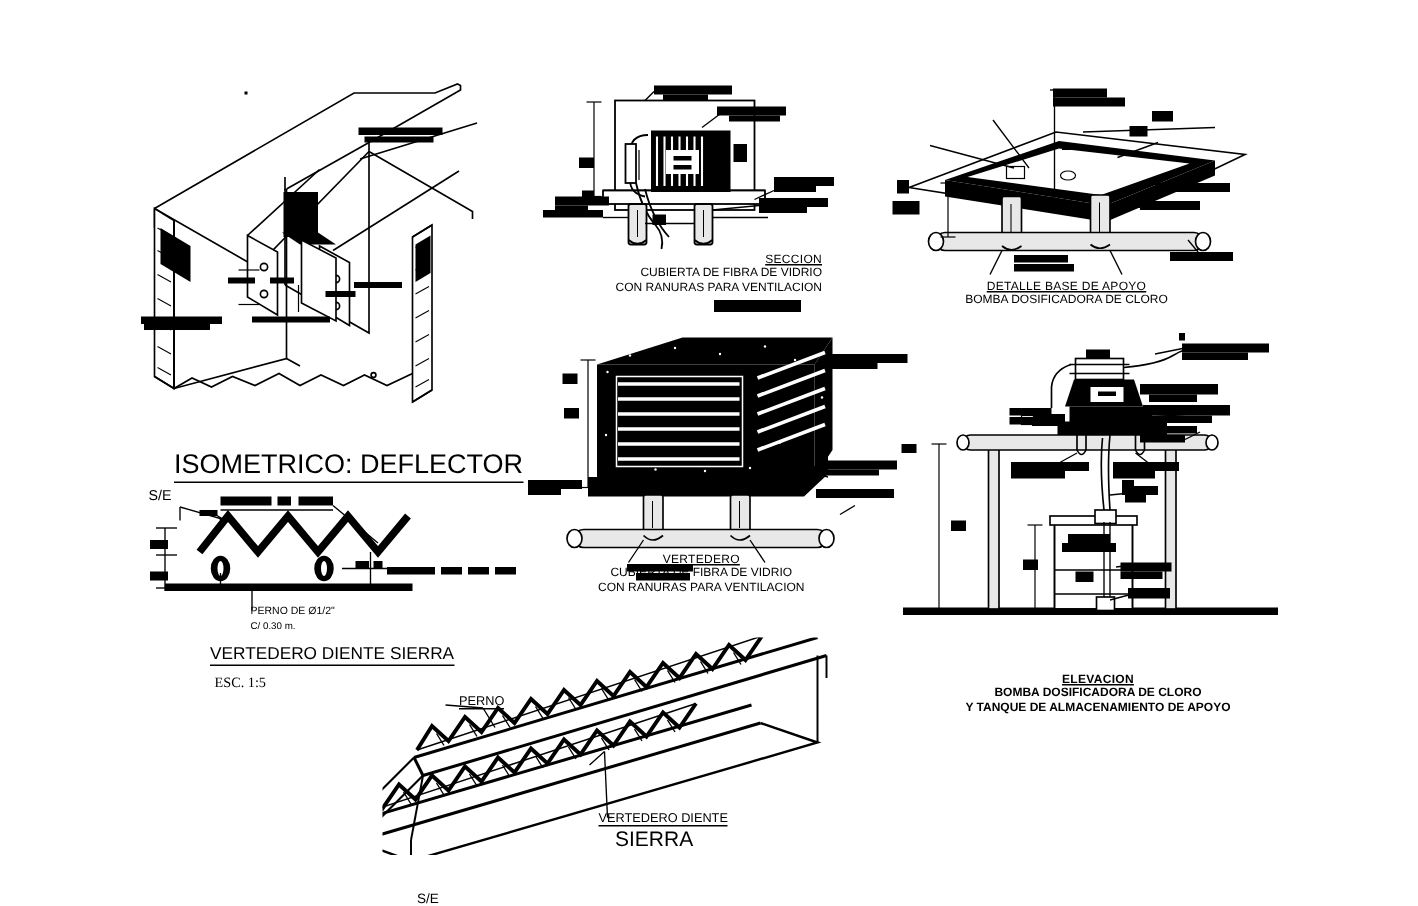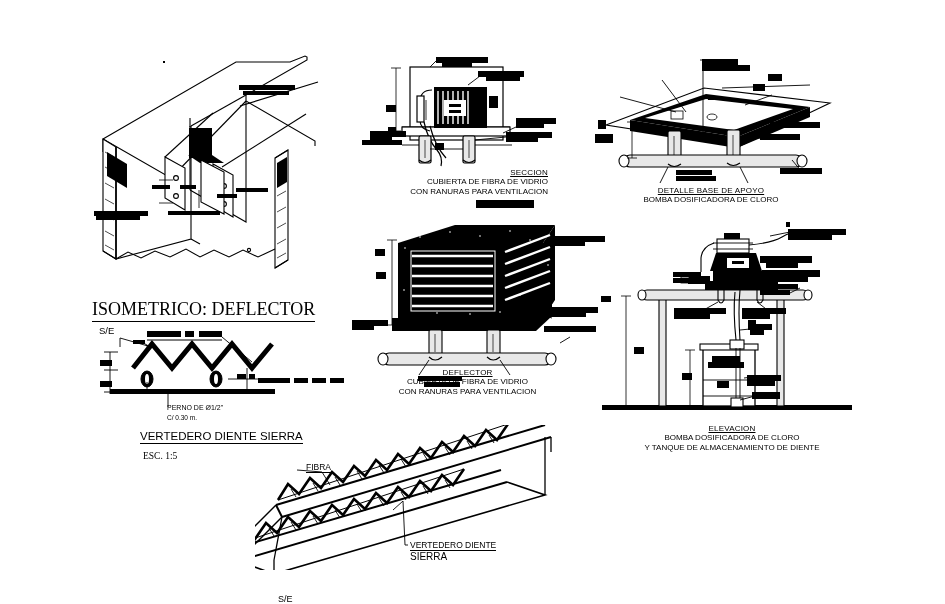--- a/index.html
+++ b/index.html
@@ -104,21 +104,21 @@
       <rect x="152" y="185" width="18" height="4"></rect>
       <rect x="180" y="185" width="16" height="4"></rect>
       <rect x="94" y="211" width="54" height="5"></rect>
       <rect x="96" y="216" width="44" height="4"></rect>
       <rect x="236" y="188" width="32" height="4"></rect>
       <rect x="217" y="194" width="20" height="4"></rect>
       <rect x="163" y="61" width="2" height="2"></rect>
     </g>
   </svg>
 
-  <div class="title-big" style="left:92px;top:299px;font-size:18px;font-family:Liberation Serif, serif;">
+  <div class="title-big" style="left:116px;top:299px;font-size:18px;">
     <span class="ul">ISOMETRICO: DEFLECTOR</span>
   </div>
   <div class="tiny" style="left:99px;top:325px;font-size:9.5px;">S/E</div>
 
   <svg width="945" height="604">
     <g fill="none" stroke="#000">
 
       <polyline points="133,368 152,344 172,368 192,344 212,368 232,344 252,368 272,344" stroke-width="5" stroke-linejoin="miter"></polyline>
 
       <rect x="110" y="389" width="165" height="5" fill="#000" stroke="none"></rect>
@@ -383,21 +383,21 @@
       <rect x="352" y="326" width="22" height="4"></rect>
       <rect x="544" y="326" width="52" height="6"></rect>
       <rect x="418" y="376" width="44" height="5"></rect>
       <rect x="424" y="382" width="36" height="5"></rect>
       <rect x="375" y="249" width="10" height="7"></rect>
       <rect x="376" y="272" width="10" height="7"></rect>
     </g>
   </svg>
 
   <div class="cap" style="left:375px;top:368px;width:185px;font-size:8px;">
-    <span class="ttl">DEFLECTOR</span>
+    <span class="ttl">VERTEDERO</span>
     <span class="sub">CUBIERTA DE FIBRA DE VIDRIO</span>
     <span class="sub">CON RANURAS PARA VENTILACION</span>
   </div>
 
   <svg width="945" height="604">
     <g fill="none" stroke="#000" stroke-width="1.1">
 
       <rect x="602" y="405" width="250" height="5" fill="#000" stroke="none"></rect>
 
       <rect x="659" y="296" width="7" height="110" fill="#e8e8e8"></rect>
@@ -479,24 +479,24 @@
       <rect x="747" y="375" width="34" height="6"></rect>
       <rect x="747" y="381" width="28" height="5"></rect>
       <rect x="752" y="392" width="28" height="7"></rect>
       <rect x="601" y="296" width="10" height="6"></rect>
       <rect x="634" y="347" width="10" height="7"></rect>
       <rect x="682" y="373" width="10" height="7"></rect>
       <rect x="786" y="222" width="4" height="5"></rect>
     </g>
   </svg>
 
-  <div class="cap" style="left:612px;top:424px;width:240px;font-size:8px;">
+  <div class="cap" style="left:612px;top:448px;width:240px;font-size:8px;font-weight:bold;">
     <span class="ttl">ELEVACION</span>
     <span class="sub">BOMBA DOSIFICADORA DE CLORO</span>
-    <span class="sub">Y TANQUE DE ALMACENAMIENTO DE DIENTE</span>
+    <span class="sub">Y TANQUE DE ALMACENAMIENTO DE APOYO</span>
   </div>
 
   <svg width="945" height="604">
     <defs>
       <clipPath id="cnp">
           <rect x="255" y="425" width="310" height="145"></rect>
         </clipPath>
     </defs>
     <g fill="none" stroke="#000" stroke-width="1.3" clip-path="url(#cnp)">
 
@@ -554,19 +554,19 @@
     <g fill="none" stroke="#000" stroke-width="0.9">
       <path d="M322,472 L330,485"></path>
       <path d="M404,502 L404,502 L404,502"></path>
       <path d="M403,501 L393,510"></path>
       <path d="M403,501 L405,545"></path>
       <path d="M405,545 L408,545"></path>
       <path d="M297,470 L322,472"></path>
     </g>
   </svg>
 
-  <div class="tiny" style="left:306px;top:462px;font-size:8.5px;border-bottom:1px solid #000;">FIBRA</div>
-  <div class="tiny" style="left:410px;top:540px;font-size:8.5px;border-bottom:1px solid #000;text-align:right;">VERTEDERO DIENTE</div>
-  <div class="tiny" style="left:410px;top:551px;font-size:10px;">SIERRA</div>
+  <div class="tiny" style="left:306px;top:462px;font-size:8.5px;border-bottom:1px solid #000;">PERNO</div>
+  <div class="tiny" style="left:399px;top:540px;font-size:8.5px;border-bottom:1px solid #000;text-align:right;">VERTEDERO DIENTE</div>
+  <div class="tiny" style="left:410px;top:551px;font-size:14px;">SIERRA</div>
 
   <div class="tiny" style="left:278px;top:594px;font-size:9px;">S/E</div>
 
 </div>
 
 </body></html>

